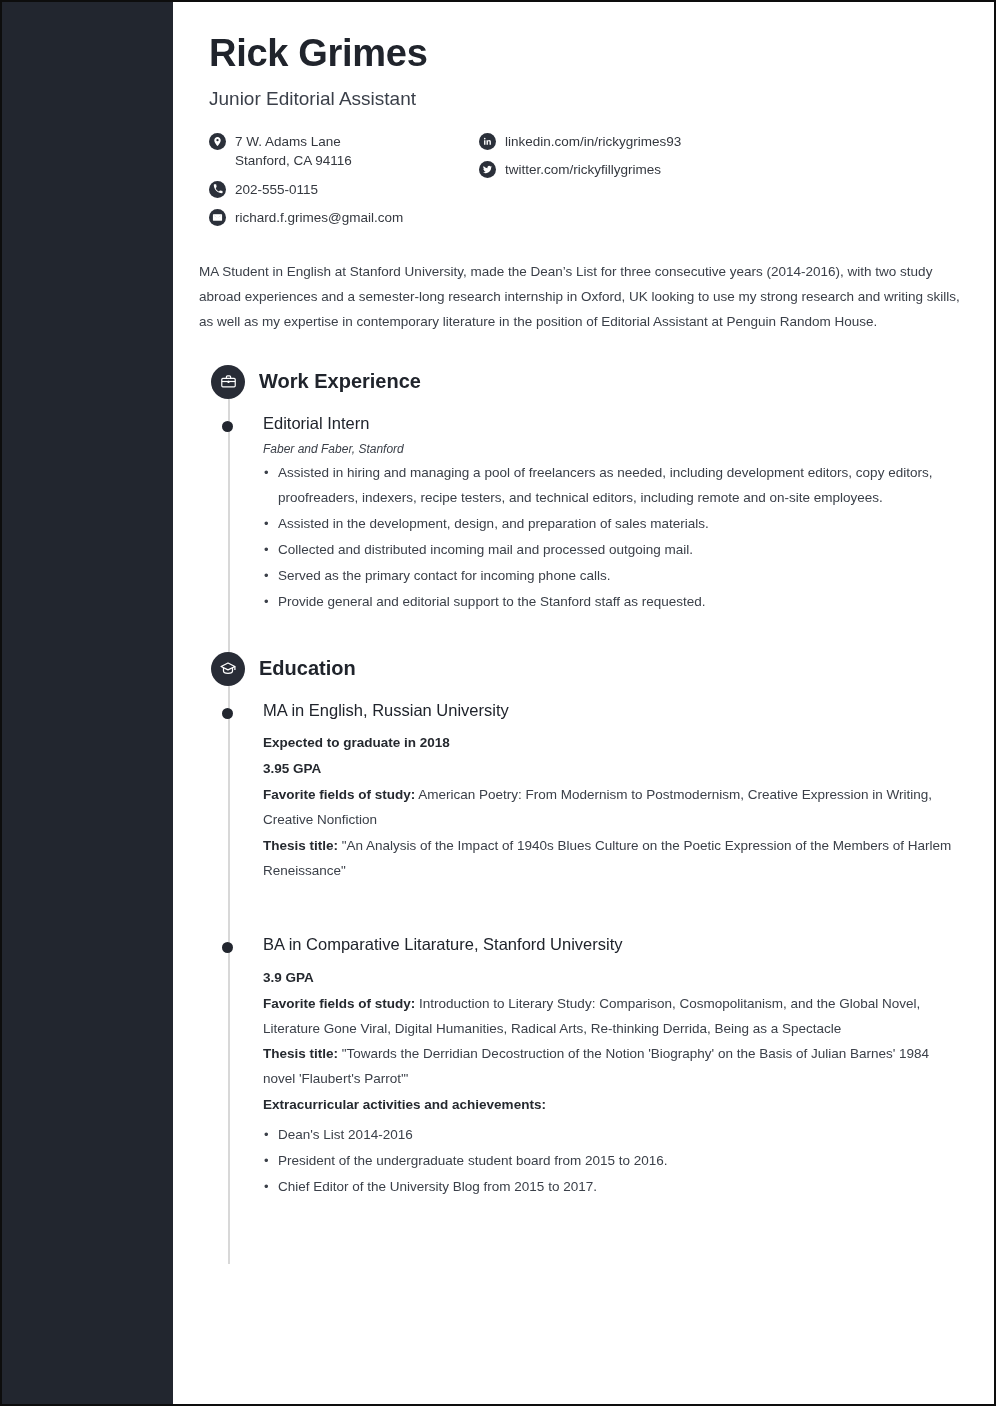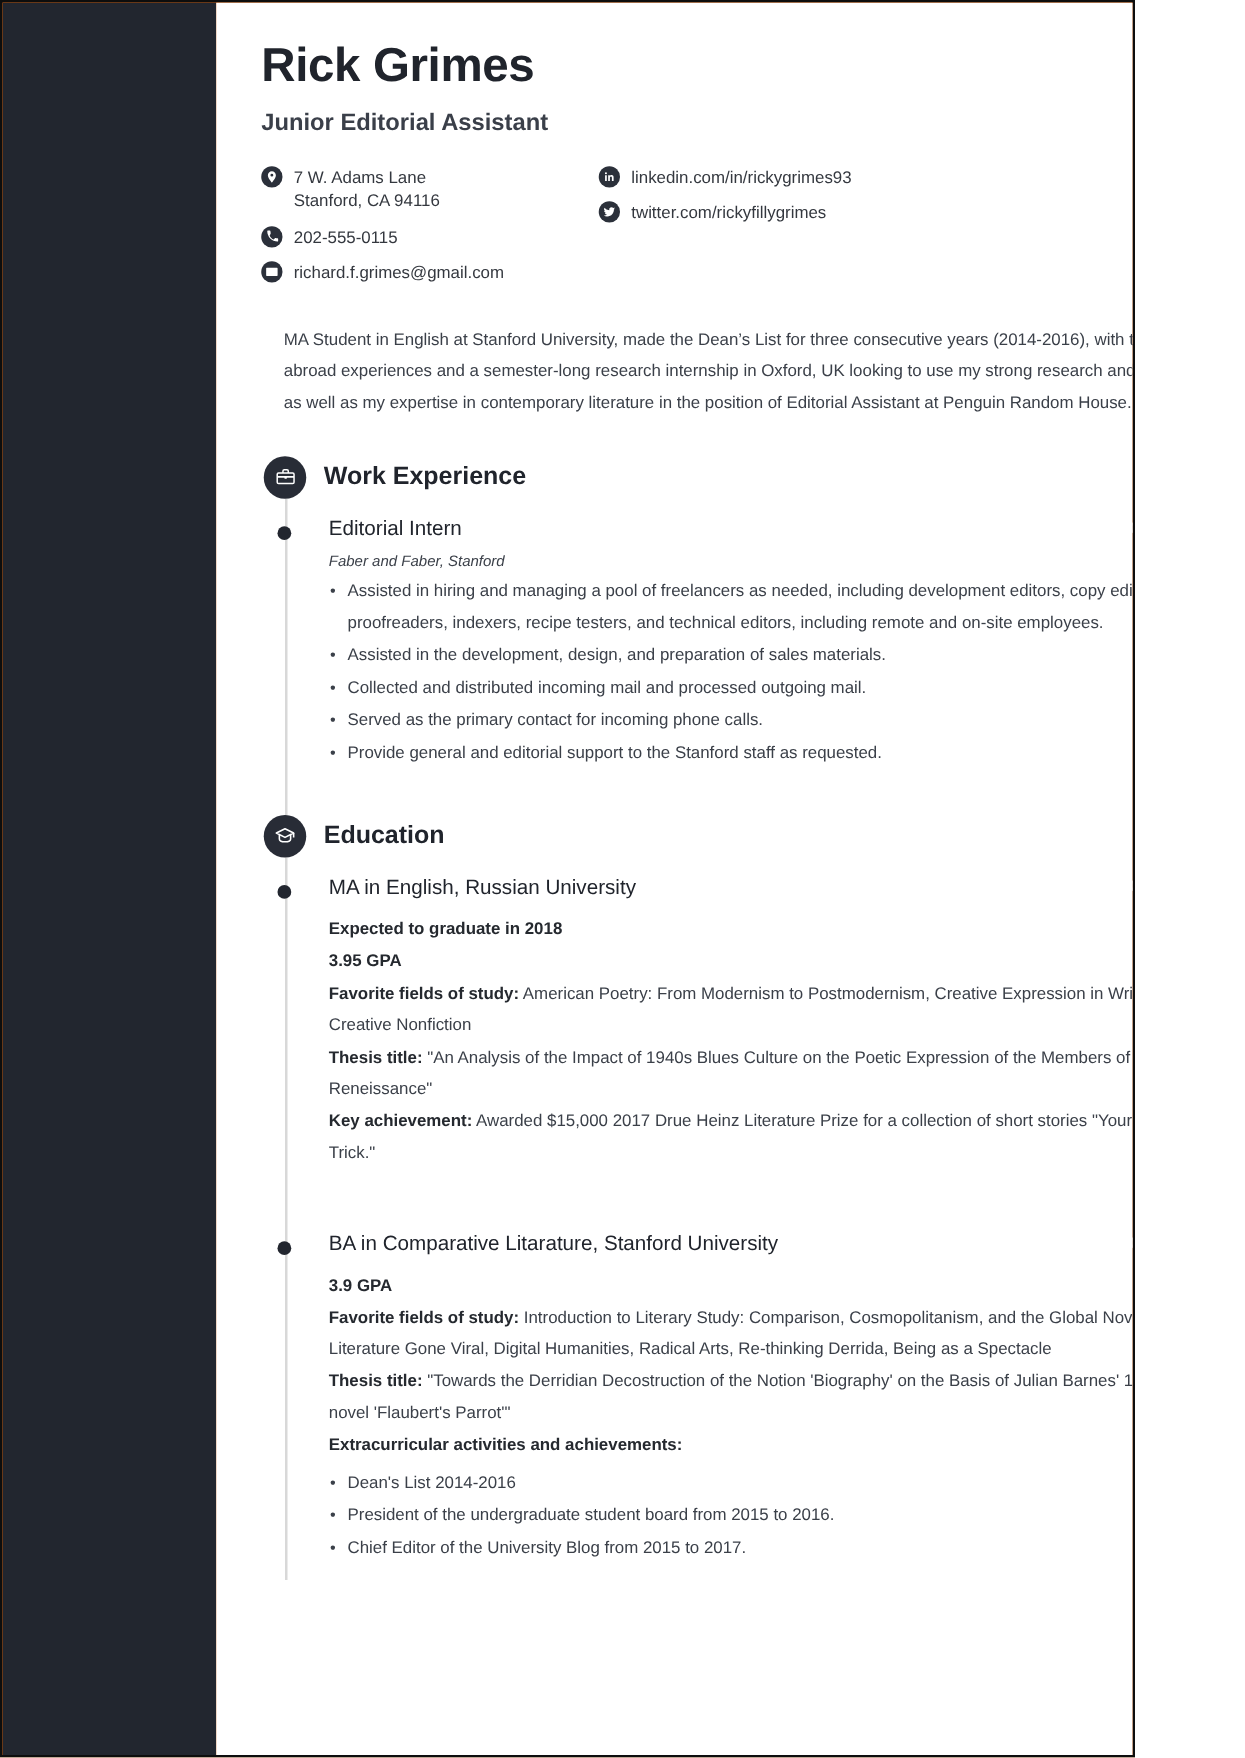--- a/index.html
+++ b/index.html
@@ -3,22 +3,22 @@
 <meta charset="utf-8">
 <style>
   * { box-sizing: border-box; margin: 0; padding: 0; }
   html, body {
     width: 996px; height: 1406px;
     font-family: "Liberation Sans", sans-serif;
     background: #ffffff;
   }
   .page {
     position: relative;
-    width: 908px; height: 1406px;
-    background: #f97316;
+    width: 996px; height: 1406px;
+    background: #d946ef;
     border: 2px solid #0d0d0d;
     overflow: hidden;
   }
   .sidebar {
     position: absolute;
     left: 0; top: 0;
     width: 171px; height: 100%;
     background: #22262f;
   }
   .content {
@@ -36,21 +36,21 @@
     letter-spacing: -0.3px;
     margin-left: 18px;
     line-height: 1.15;
     margin-top: 4px;
   }
   .job-title {
     font-size: 19px;
     color: #3a3f49;
     margin-left: 18px;
     margin-top: 12px;
-    font-weight: bold;
+    font-weight: normal;
   }
   
   .contacts {
     display: flex;
     margin-left: 18px;
     margin-top: 22px;
   }
   .contact-col { width: 270px; }
   .contact-col.right { width: 300px; }
   .contact-row {
@@ -71,21 +71,21 @@
   }
   .c-icon svg { display: block; }
   .c-text {
     font-size: 13.5px;
     color: #34383f;
     line-height: 1.45;
   }
   .c-text .l2 { display: block; }
   
   .summary {
-    margin-left: 36px;
+    margin-left: 8px;
     margin-top: 22px;
     width: 770px;
     font-size: 13.5px;
     line-height: 1.87;
     color: #3b4049;
     text-align: left;
   }
   
   .section { position: relative; margin-left: 18px; }
   .section-head {
@@ -304,23 +304,20 @@
         <span class="date-label" style="top:2px;">2017-09</span>
         <div class="entry-title">MA in English, Russian University</div>
         <div class="detail bold gap-md">Expected to graduate in 2018</div>
         <div class="detail bold">3.95 GPA</div>
         <div class="detail">
           <span class="lbl">Favorite fields of study:</span><span> American Poetry: From Modernism to Postmodernism, Creative Expression in Writing, Creative Nonfiction</span>
         </div>
         <div class="detail">
           <span class="lbl">Thesis title:</span><span> "An Analysis of the Impact of 1940s Blues Culture on the Poetic Expression of the Members of Harlem Reneissance"</span>
         </div>
-        <div class="detail">
-          <span class="lbl">Key achievement:</span><span> Awarded $15,000 2017 Drue Heinz Literature Prize for a collection of short stories "Your Latest Trick."</span>
-        </div>
       </div>
 
       <div class="entry" style="margin-top:50px;">
         <span class="dot"></span>
         <span class="date-label" style="top:2px;">2013-08 - 2017-06</span>
         <div class="entry-title">BA in Comparative Litarature, Stanford University</div>
         <div class="detail bold gap-md">3.9 GPA</div>
         <div class="detail">
           <span class="lbl">Favorite fields of study:</span><span> Introduction to Literary Study: Comparison, Cosmopolitanism, and the Global Novel, Literature Gone Viral, Digital Humanities, Radical Arts, Re-thinking Derrida, Being as a Spectacle</span>
         </div>

